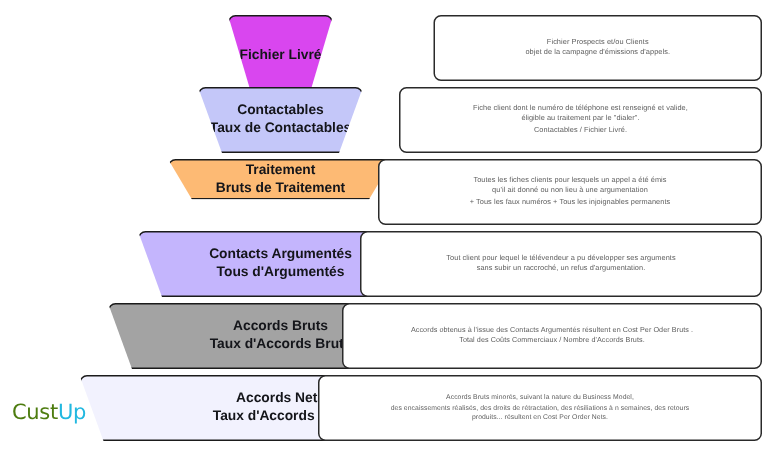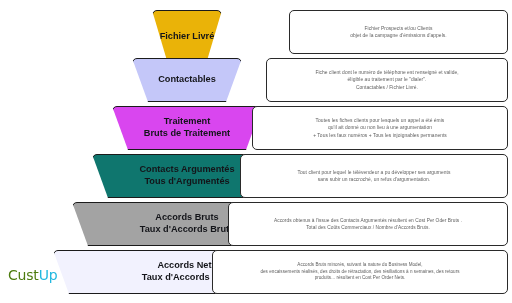--- a/index.html
+++ b/index.html
@@ -93,63 +93,64 @@
     white-space: nowrap;
   }
   #logo .cust { color: #4d7c0f; }
   #logo .up   { color: #22b8e0; font-weight: normal; }
 </style>
 </head>
 <body>
 
 <div id="diagram">
     <div class="stage-row" style="top: 10px; height: 44px;">
-      <div class="funnel" style="left: 152px; width: 70px; height: 54px; background: #eab308; clip-path: polygon(0% 0%, 100% 0%, 77.143% 100%, 22.857% 100%);">
+      <div class="funnel" style="left: 152px; width: 70px; height: 54px; background: #d946ef; clip-path: polygon(0% 0%, 100% 0%, 77.143% 100%, 22.857% 100%);">
         <span class="label-lines">
           <span>Fichier Livré</span>
         </span>
       </div>
       <div class="desc" style="left: 289px; width: 219px; height: 44px; background: rgb(255, 255, 255); border-color: rgb(42, 42, 42);">
         <span class="desc-lines">
           <span>Fichier Prospects et/ou Clients</span>
           <span>objet de la campagne d'émissions d'appels.</span>
         </span>
       </div>
     </div>
     <div class="stage-row" style="top: 58px; height: 44px;">
       <div class="funnel" style="left: 132px; width: 110px; height: 44px; background: rgb(196, 199, 249); clip-path: polygon(0% 0%, 100% 0%, 85.455% 100%, 14.545% 100%);">
         <span class="label-lines">
           <span>Contactables</span>
+          <span>Taux de Contactables</span>
         </span>
       </div>
       <div class="desc" style="left: 266px; width: 242px; height: 44px; background: rgb(255, 255, 255); border-color: rgb(42, 42, 42);">
         <span class="desc-lines">
           <span>Fiche client dont le numéro de téléphone est renseigné et valide,</span>
           <span>éligible au traitement par le "dialer".</span>
           <span>Contactables / Fichier Livré.</span>
         </span>
       </div>
     </div>
     <div class="stage-row" style="top: 106px; height: 44px;">
-      <div class="funnel" style="left: 112px; width: 150px; height: 44px; background: #d946ef; clip-path: polygon(0% 0%, 100% 0%, 89.333% 100%, 10.667% 100%);">
+      <div class="funnel" style="left: 112px; width: 150px; height: 27px; background: #fdba74; clip-path: polygon(0% 0%, 100% 0%, 89.333% 100%, 10.667% 100%);">
         <span class="label-lines">
           <span>Traitement</span>
           <span>Bruts de Traitement</span>
         </span>
       </div>
       <div class="desc" style="left: 252px; width: 256px; height: 44px; background: rgb(255, 255, 255); border-color: rgb(42, 42, 42);">
         <span class="desc-lines">
           <span>Toutes les fiches clients pour lesquels un appel a été émis</span>
           <span>qu'il ait donné ou non lieu à une argumentation</span>
           <span>+ Tous les faux numéros + Tous les injoignables permanents</span>
         </span>
       </div>
     </div>
     <div class="stage-row" style="top: 154px; height: 44px;">
-      <div class="funnel" style="left: 92px; width: 190px; height: 44px; background: #0f766e; clip-path: polygon(0% 0%, 100% 0%, 91.579% 100%, 8.421% 100%);">
+      <div class="funnel" style="left: 92px; width: 190px; height: 44px; background: #c4b5fd; clip-path: polygon(0% 0%, 100% 0%, 91.579% 100%, 8.421% 100%);">
         <span class="label-lines">
           <span>Contacts Argumentés</span>
           <span>Tous d'Argumentés</span>
         </span>
       </div>
       <div class="desc" style="left: 240px; width: 268px; height: 44px; background: rgb(255, 255, 255); border-color: rgb(42, 42, 42);">
         <span class="desc-lines">
           <span>Tout client pour lequel le télévendeur a pu développer ses arguments</span>
           <span>sans subir un raccroché, un refus d'argumentation.</span>
         </span>

